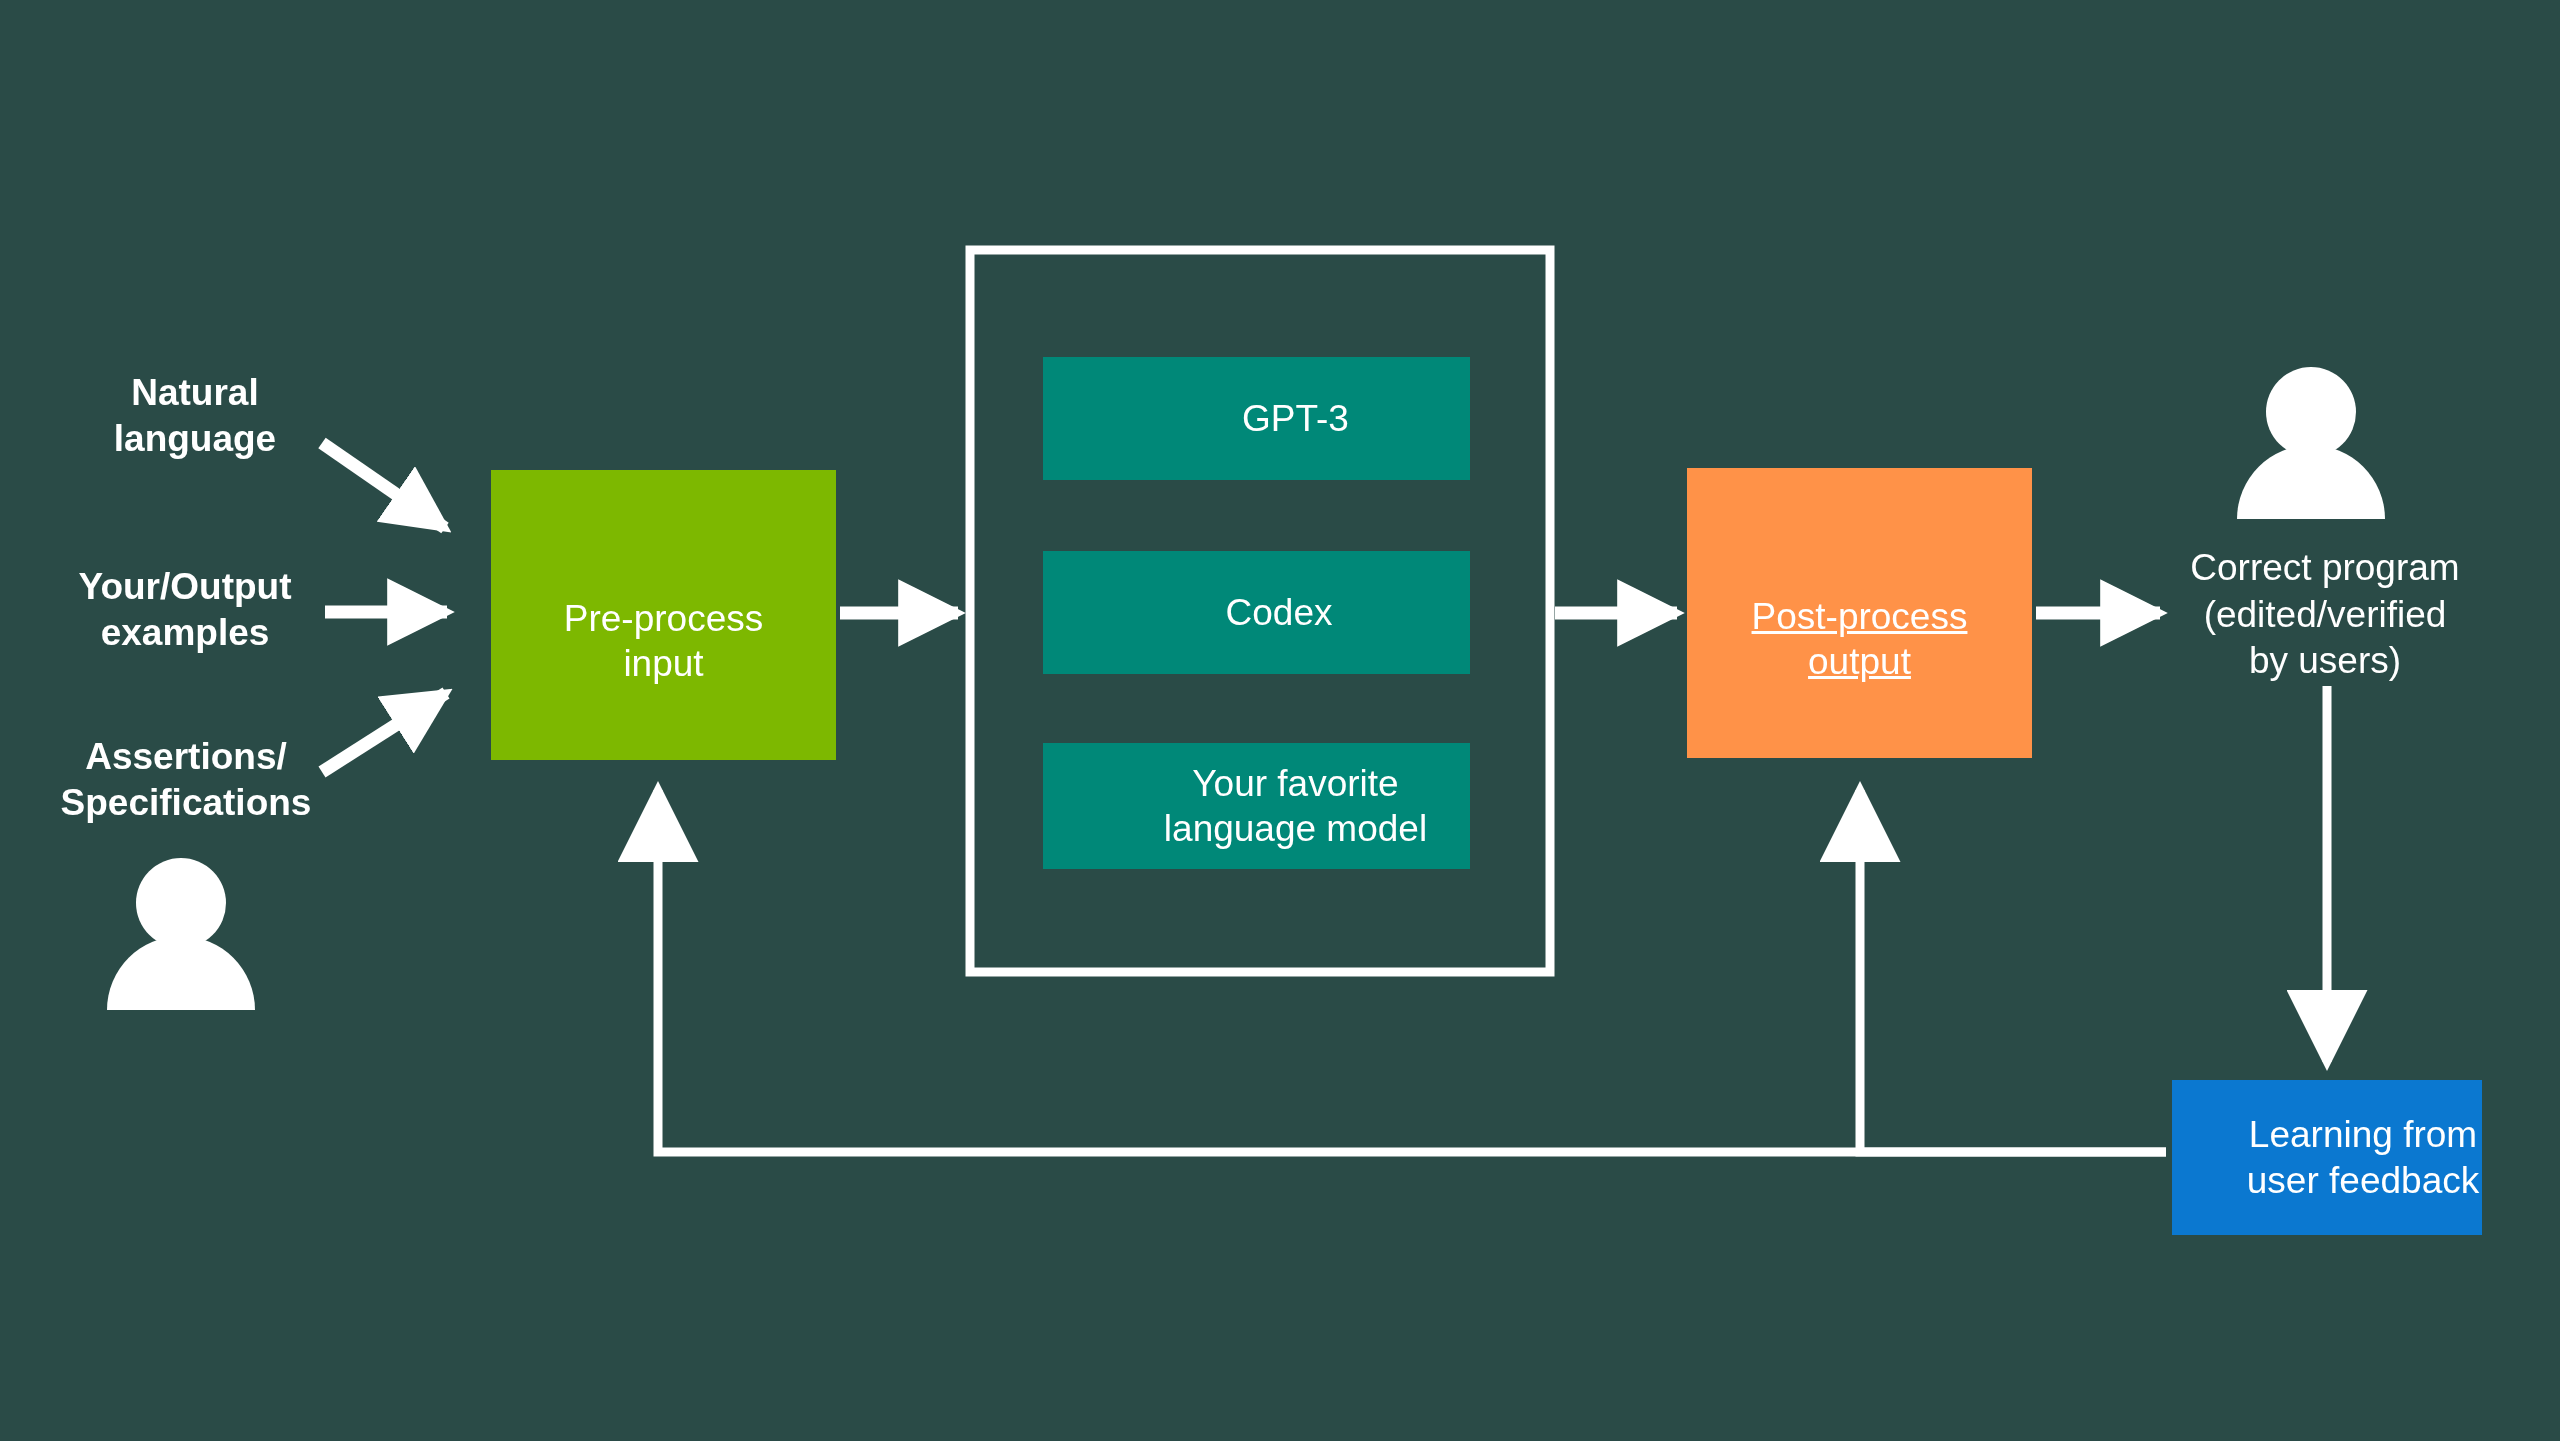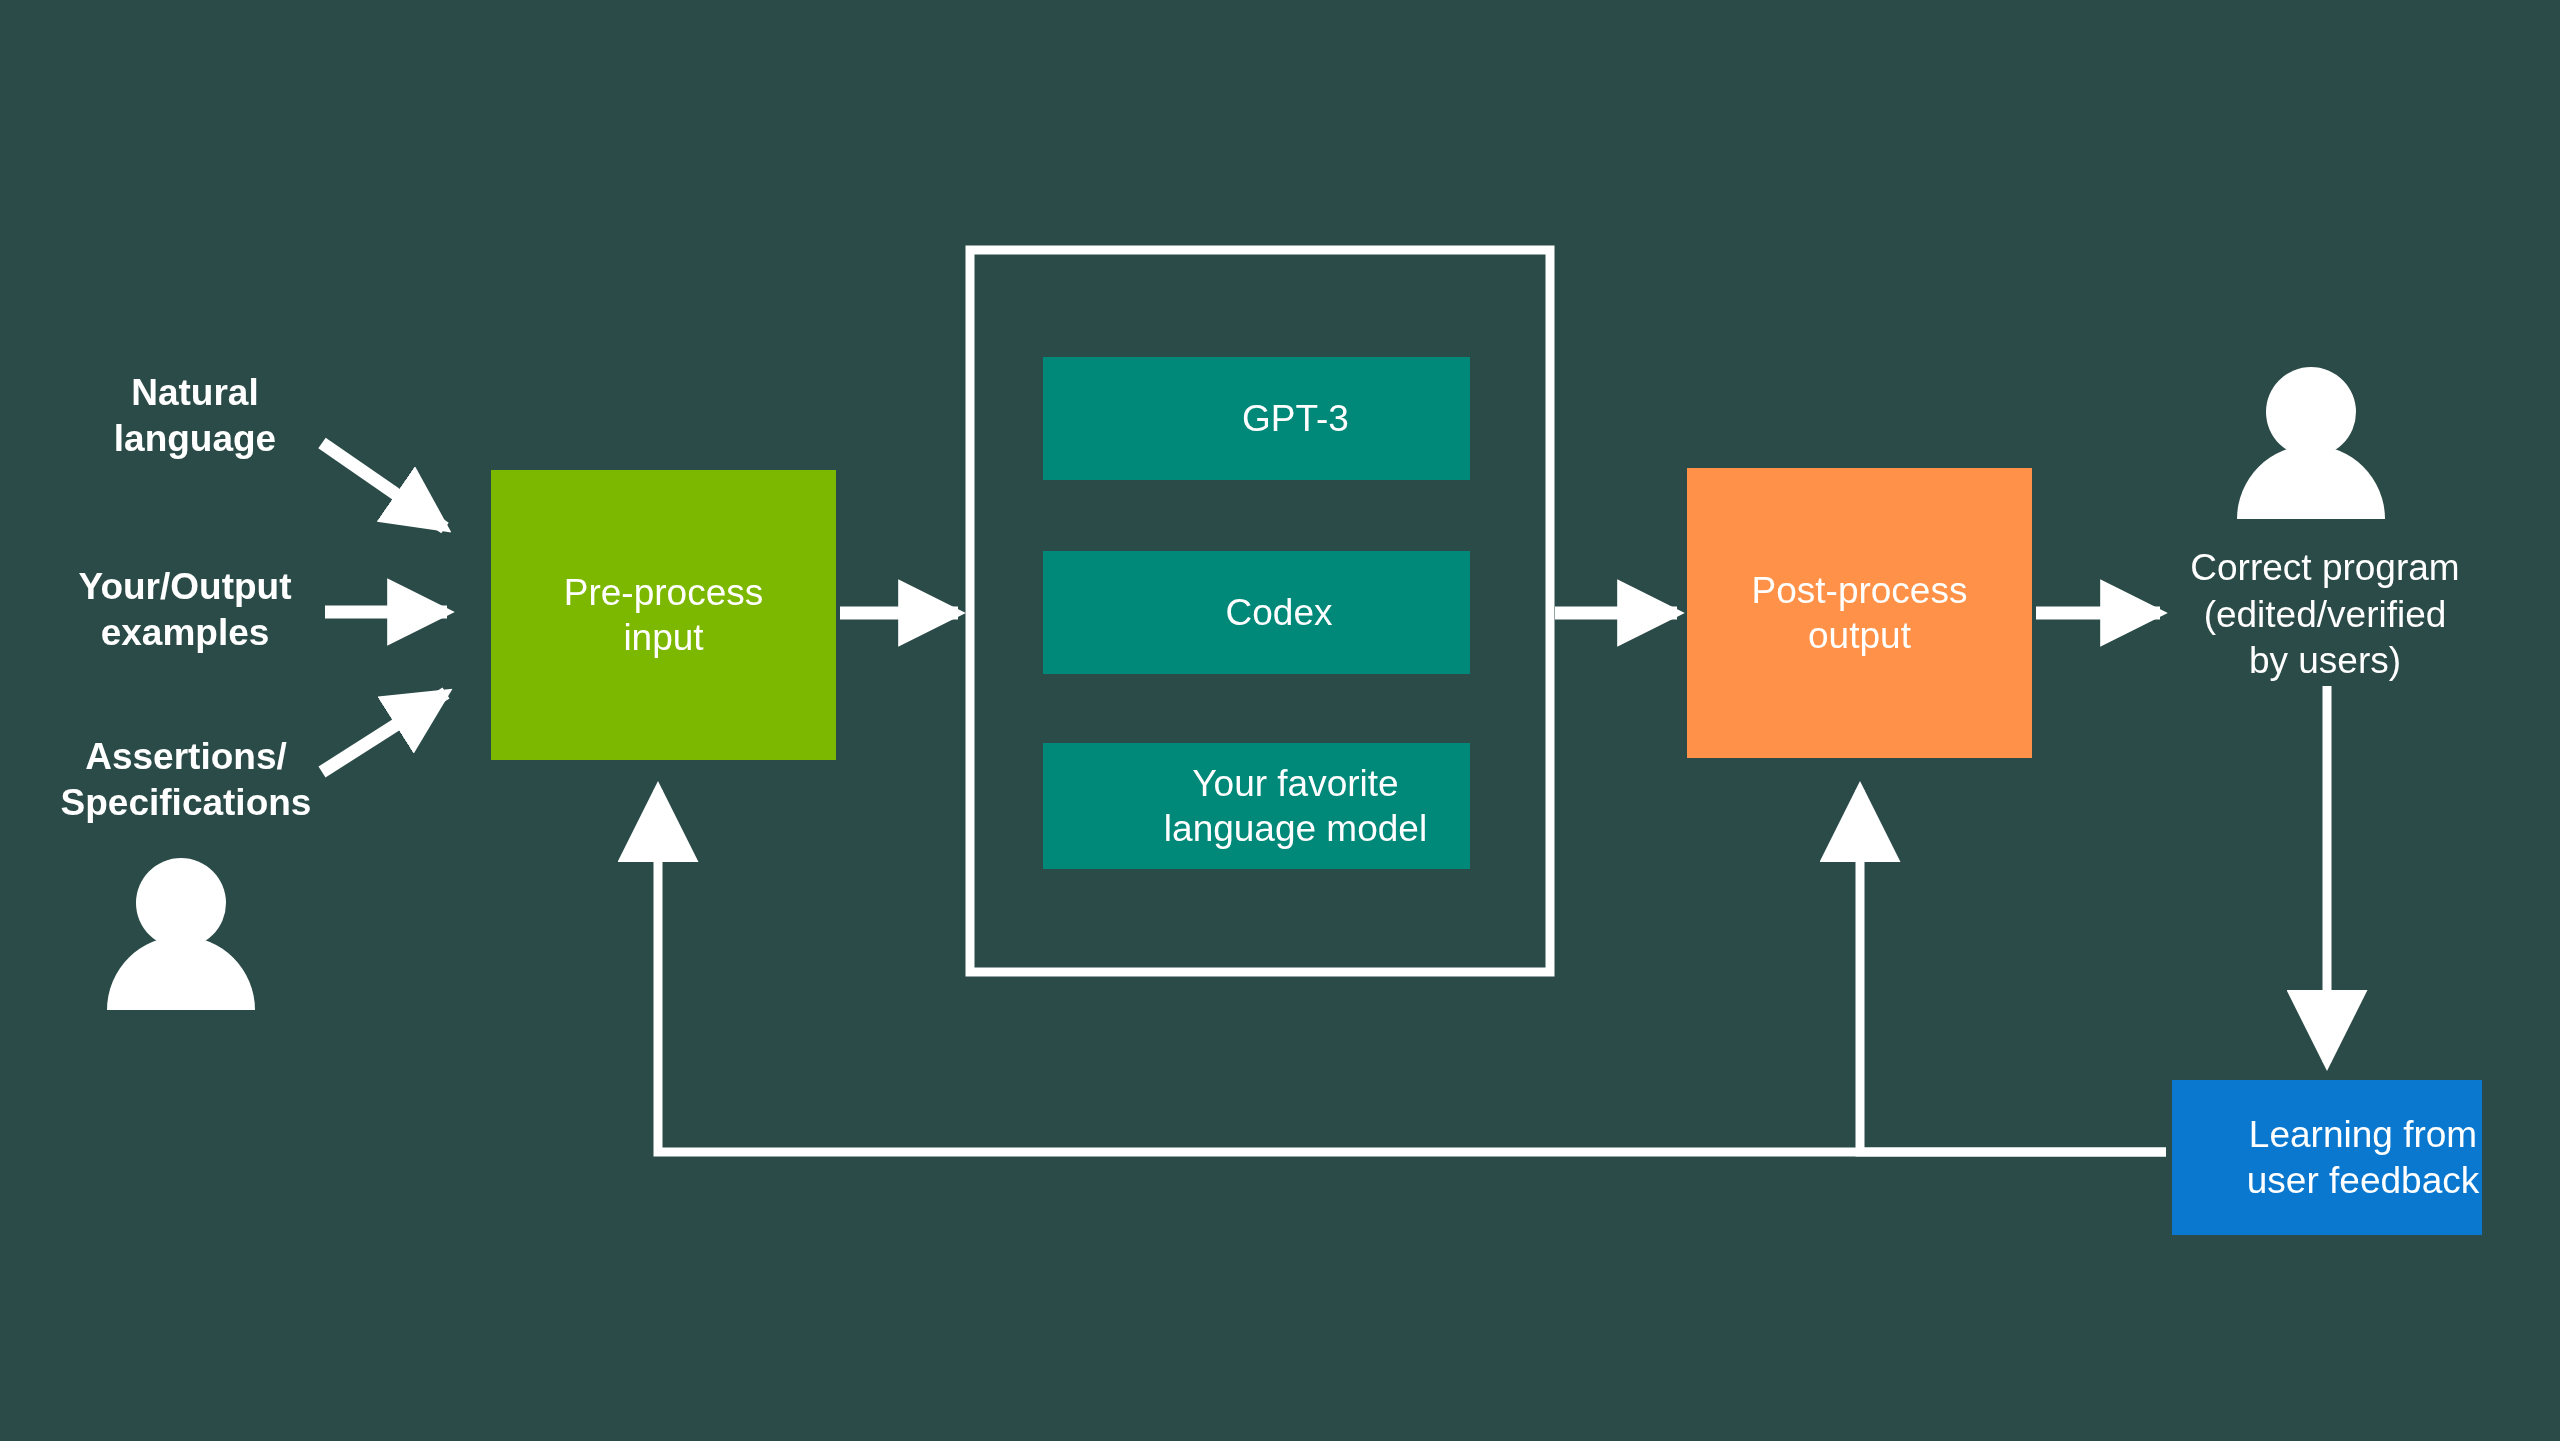--- a/index.html
+++ b/index.html
@@ -31,21 +31,21 @@
     position: absolute;
     display: flex;
     align-items: center;
     justify-content: center;
     text-align: center;
     color: #ffffff;
     line-height: 1.22;
     white-space: pre-line;
     pointer-events: none;
   }
-  .box-label { font-size: 37px; }
+  .box-label { font-size: 37px; margin-top: 26px; }
   .teal-label { font-size: 37px; padding-left: 39px; }
   .input-label {
     font-size: 37px;
     font-weight: bold;
     line-height: 1.24;
     text-align: center;
   }
   .outcome-label {
     font-size: 37px;
     line-height: 1.26;
@@ -121,21 +121,21 @@
   <div class="node-label box-label" style="left:491px; top:470px; width:345px; height:290px;">Pre-process
 input</div>
 
   <div class="node-label teal-label" style="left:1043px; top:357px; width:427px; height:123px;">GPT-3</div>
 
   <div class="node-label teal-label" style="left:1043px; top:551px; width:394px; height:123px;">Codex</div>
 
   <div class="node-label teal-label" style="left:1043px; top:743px; width:427px; height:126px;">Your favorite
 language model</div>
 
-  <div class="node-label box-label" style="left:1687px; top:468px; width:345px; height:290px;">Post-process
+  <div class="node-label box-label" style="left:1687px; top:468px; width:345px; height:290px;text-decoration:underline;">Post-process
 output</div>
 
   <div class="node-label outcome-label" style="left:2160px; top:545px; width:330px; height:140px;">Correct program
 (edited/verified
 by users)</div>
 
   <div class="node-label feedback-label" style="left:2172px; top:1080px; width:310px; height:155px;">Learning from
 user feedback</div>
 
 </div>

